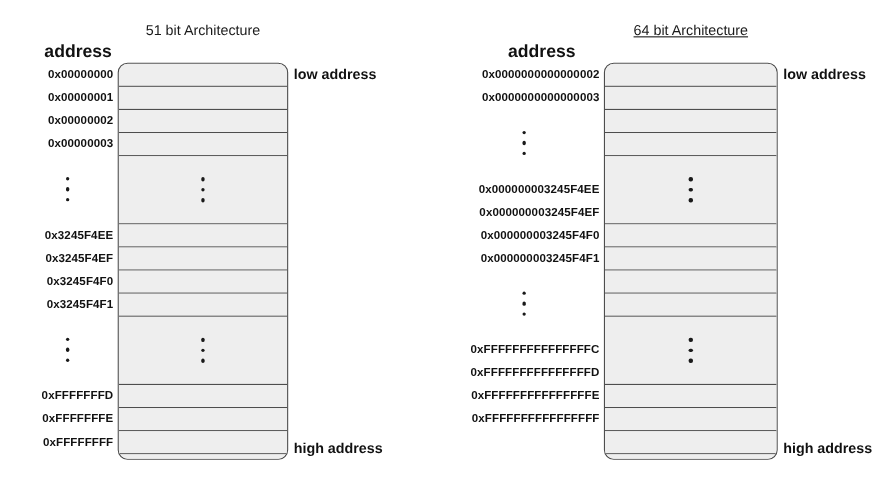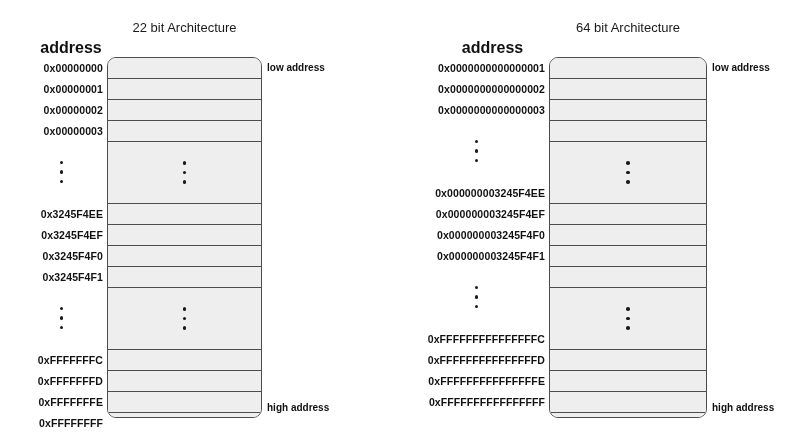--- a/index.html
+++ b/index.html
@@ -103,34 +103,34 @@
     letter-spacing: 0.1px;
   }
   .addr-cell.gap {
     height: 62px;
     justify-content: center;
   }
 
   
   .side-label {
     position: absolute;
-    font-size: 10px;
+    font-size: 13px;
     font-weight: 700;
     color: #111111;
     white-space: nowrap;
     height: 21px;
     display: flex;
     align-items: center;
   }
 </style>
 </head>
 <body>
 
 <div class="diagram" id="diagram-32">
-  <div class="arch-title" style="left:107px; width:155px;">22 bit Architecture</div>
+  <div class="arch-title" style="left:107px; width:155px;">51 bit Architecture</div>
 
   <div class="address-header" style="left:36px; width:70px;">address</div>
 
   <div class="addr-col" id="addr-col-32" style="left:20px; top:57px; width:83px;">
       <div class="addr-cell">0x00000000</div>
       <div class="addr-cell">0x00000001</div>
       <div class="addr-cell">0x00000002</div>
       <div class="addr-cell">0x00000003</div>
       <div class="addr-cell gap">
         <div class="vdots">
@@ -143,21 +143,20 @@
       <div class="addr-cell">0x3245F4EF</div>
       <div class="addr-cell">0x3245F4F0</div>
       <div class="addr-cell">0x3245F4F1</div>
       <div class="addr-cell gap">
         <div class="vdots">
           <i></i>
           <i></i>
           <i></i>
         </div>
       </div>
-      <div class="addr-cell">0xFFFFFFFC</div>
       <div class="addr-cell">0xFFFFFFFD</div>
       <div class="addr-cell">0xFFFFFFFE</div>
       <div class="addr-cell">0xFFFFFFFF</div>
     </div>
 
   <div class="mem-block" id="mem-block-32" style="left:107px; top:57px; width:155px; height:361px;">
       <div class="mem-row"></div>
       <div class="mem-row"></div>
       <div class="mem-row"></div>
       <div class="mem-row"></div>
@@ -184,26 +183,25 @@
       <div class="mem-row"></div>
       <div class="mem-row last"></div>
     </div>
 
   <div class="side-label" style="left:267px; top:57px;">low address</div>
 
   <div class="side-label" style="left:267px; top:397px;">high address</div>
 </div>
 
 <div class="diagram" id="diagram-64">
-  <div class="arch-title" style="left:149px; width:158px;">64 bit Architecture</div>
+  <div class="arch-title" style="left:149px; width:158px;text-decoration:underline;">64 bit Architecture</div>
 
   <div class="address-header" style="left:40px; width:105px;">address</div>
 
   <div class="addr-col" id="addr-col-64" style="left:8px; top:57px; width:137px;">
-      <div class="addr-cell">0x0000000000000001</div>
       <div class="addr-cell">0x0000000000000002</div>
       <div class="addr-cell">0x0000000000000003</div>
       <div class="addr-cell gap">
         <div class="vdots">
           <i></i>
           <i></i>
           <i></i>
         </div>
       </div>
       <div class="addr-cell">0x000000003245F4EE</div>

